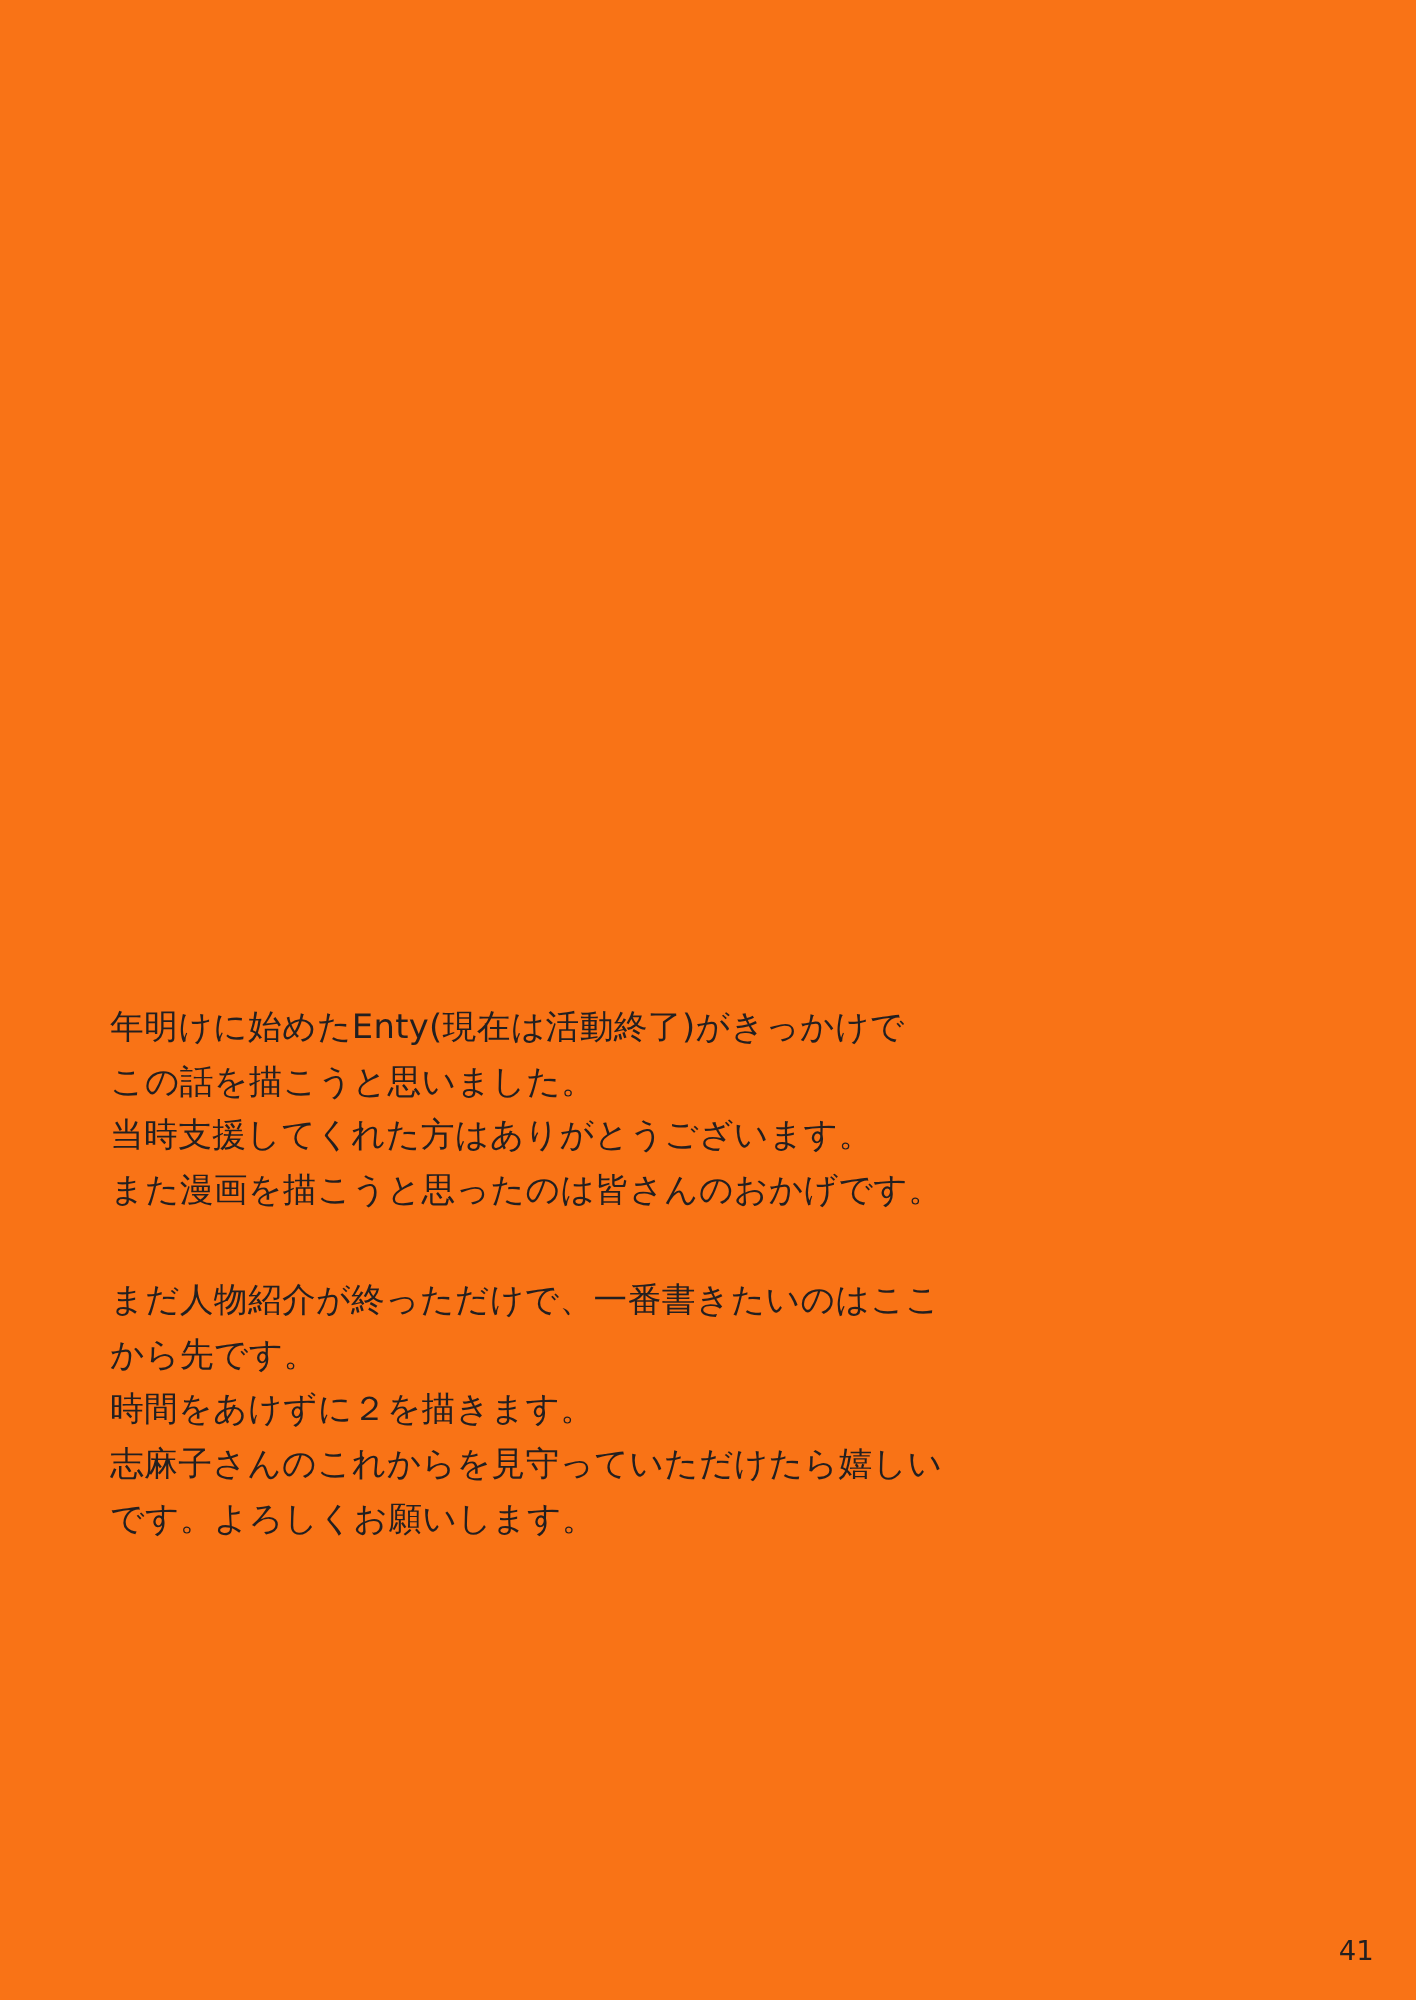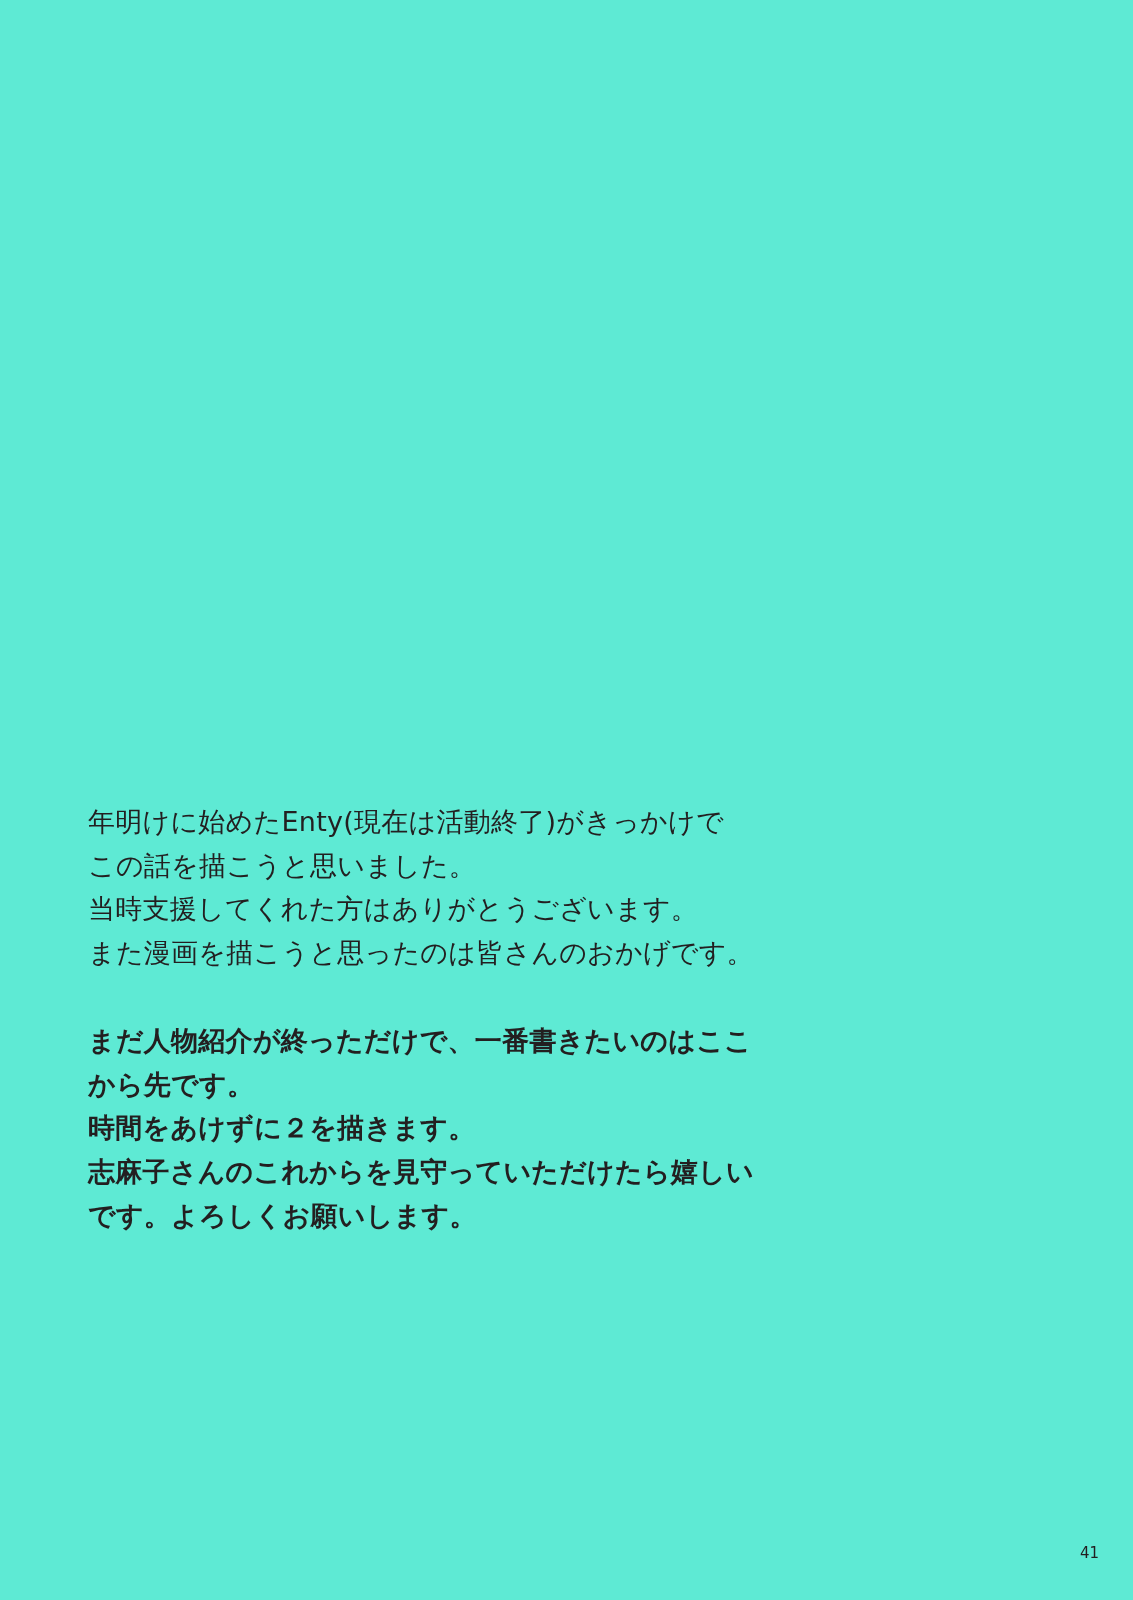--- a/index.html
+++ b/index.html
@@ -4,47 +4,46 @@
 <style>
   html, body {
     margin: 0;
     padding: 0;
     background: #ffffff;
   }
   .page {
     position: relative;
     width: 1133px;
     height: 1600px;
-    background: #5eead4;
+    background: #f97316;
     overflow: hidden;
     font-family: "DejaVu Sans", "Liberation Sans", sans-serif;
   }
   .afterword {
     position: absolute;
     left: 88px;
     top: 800px;
     width: 900px;
   }
   .para {
     margin: 0 0 44px 0;
     font-size: 27px;
     line-height: 1.62;
     color: #231f20;
     letter-spacing: 0.01em;
     white-space: pre-line;
   }
   .para:last-child {
     margin-bottom: 0;
-    font-weight: bold;
   }
   .page-number {
     position: absolute;
     right: 34px;
-    bottom: 38px;
-    font-size: 15px;
+    bottom: 26px;
+    font-size: 22px;
     color: #231f20;
     font-family: "DejaVu Sans", "Liberation Sans", sans-serif;
   }
 </style>
 </head>
 <body>
 
 <div class="page">
 
   <div class="afterword">

